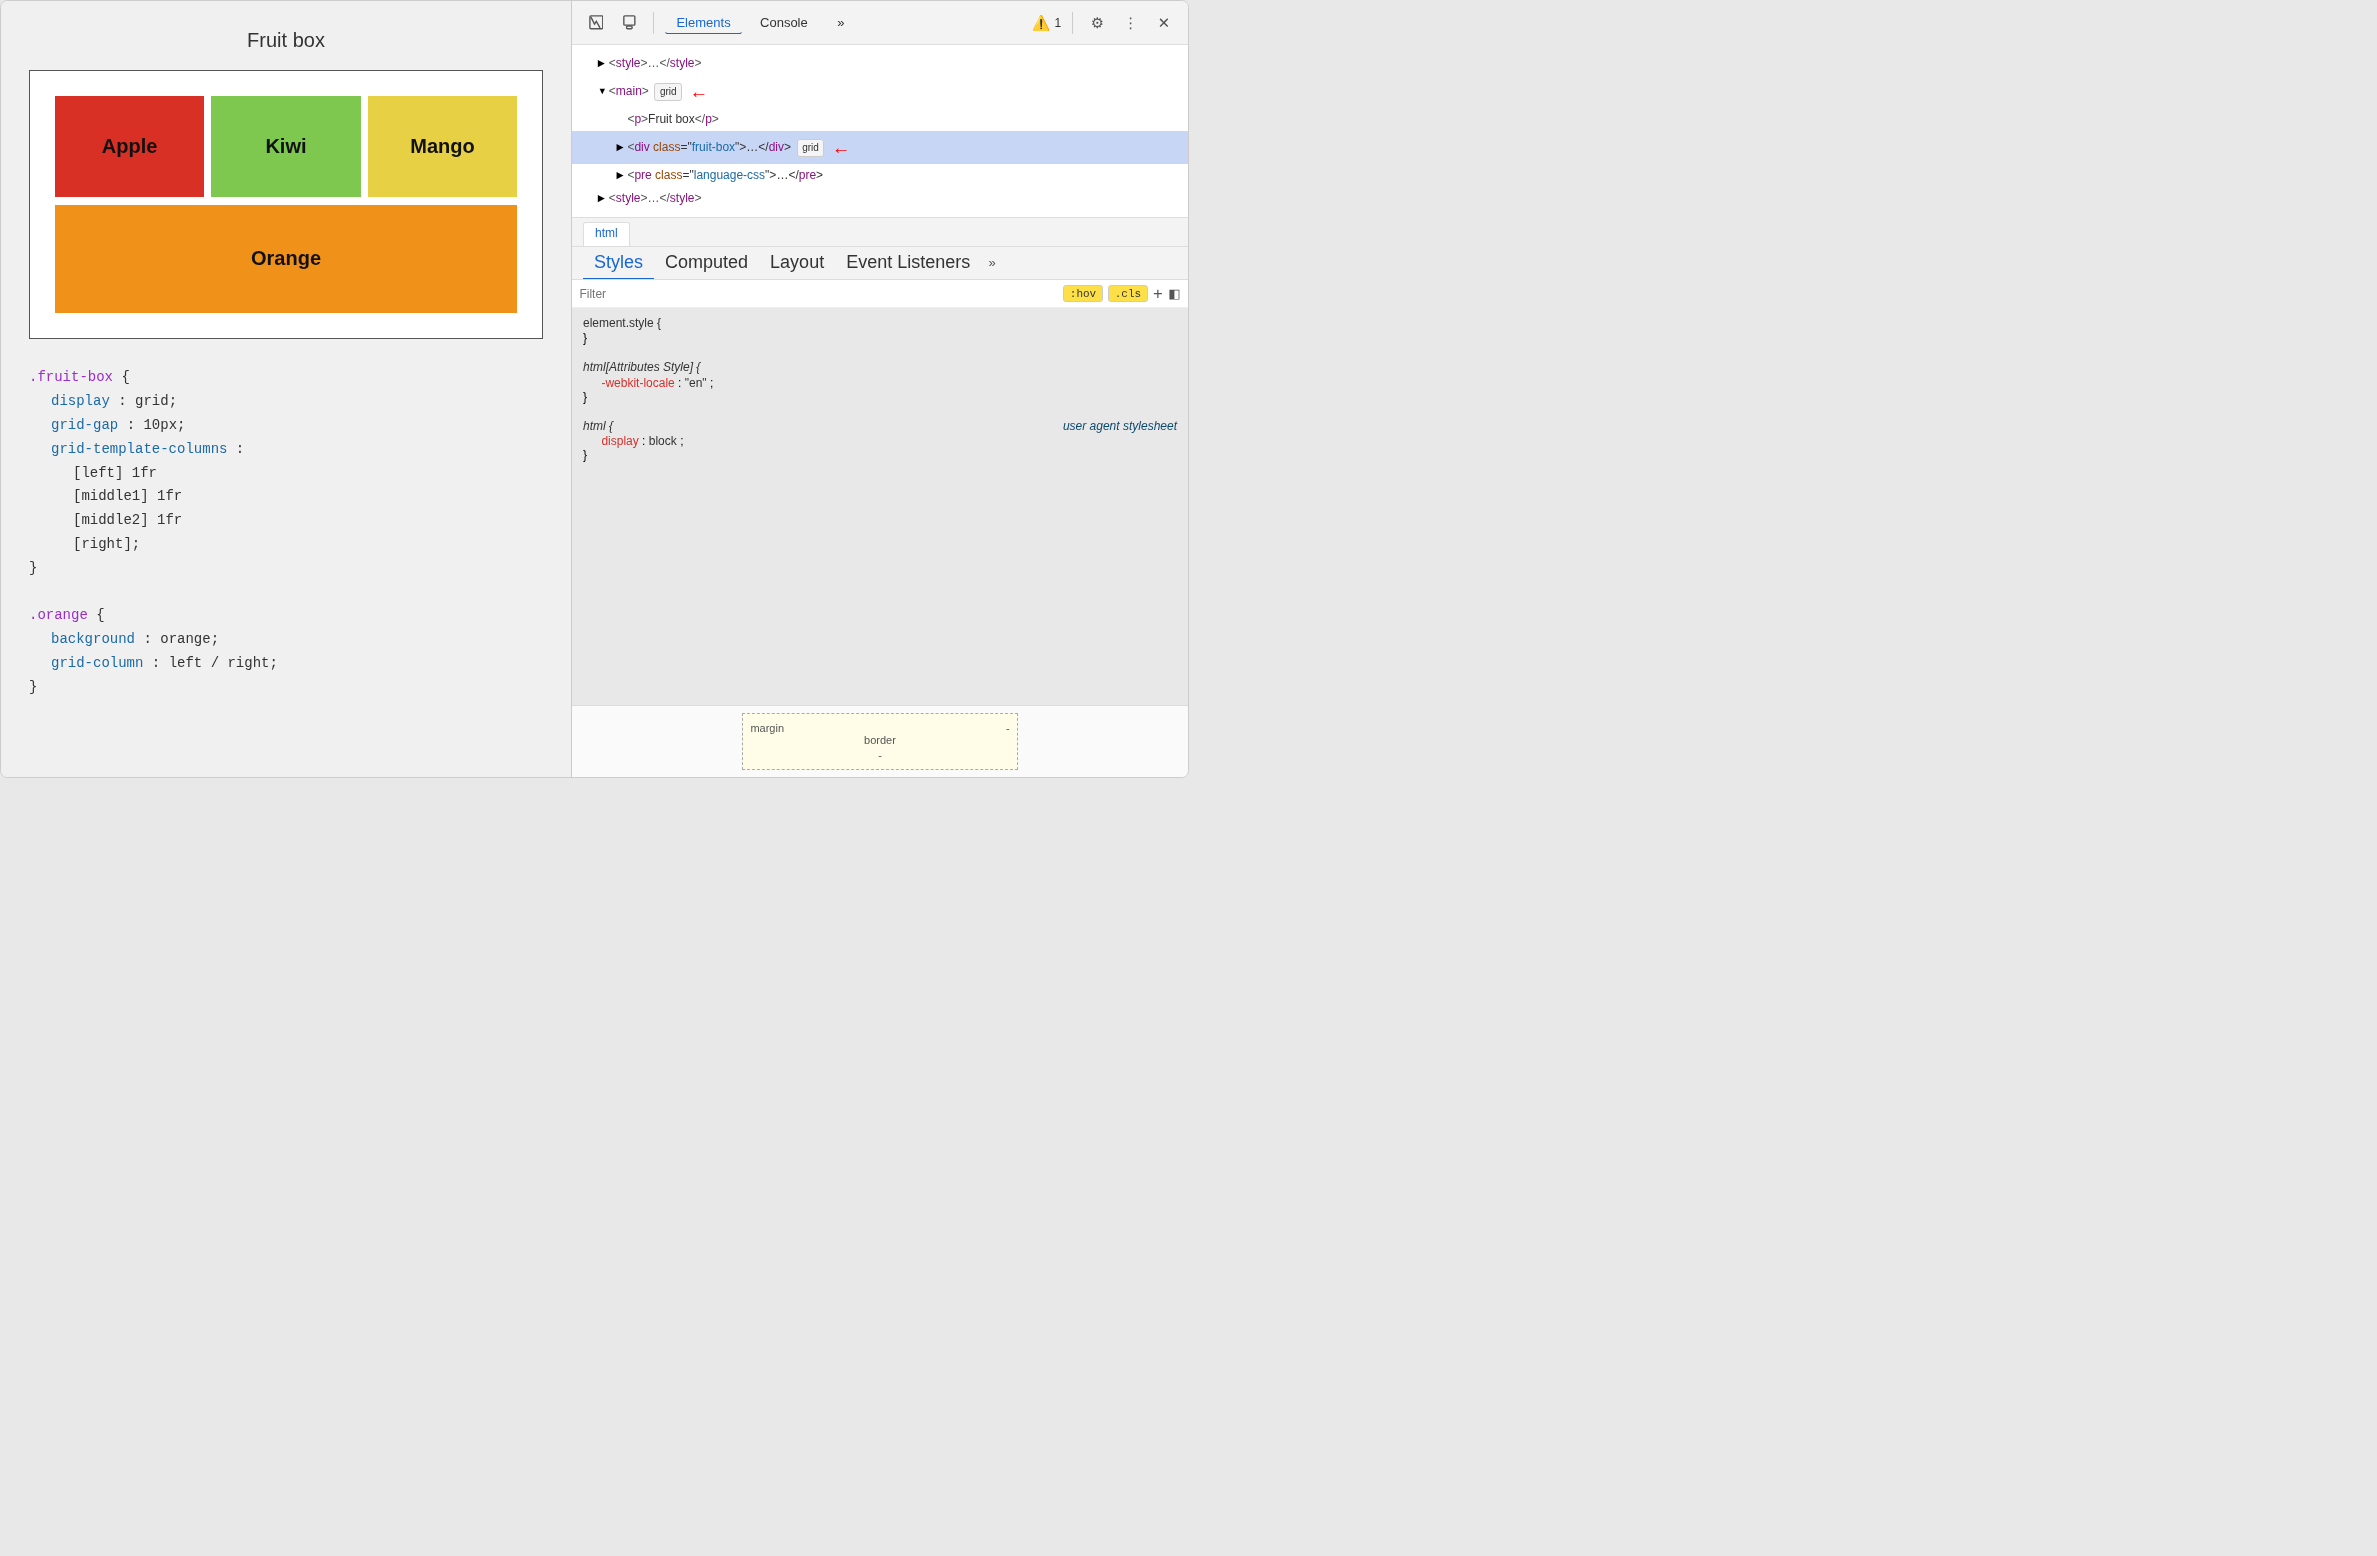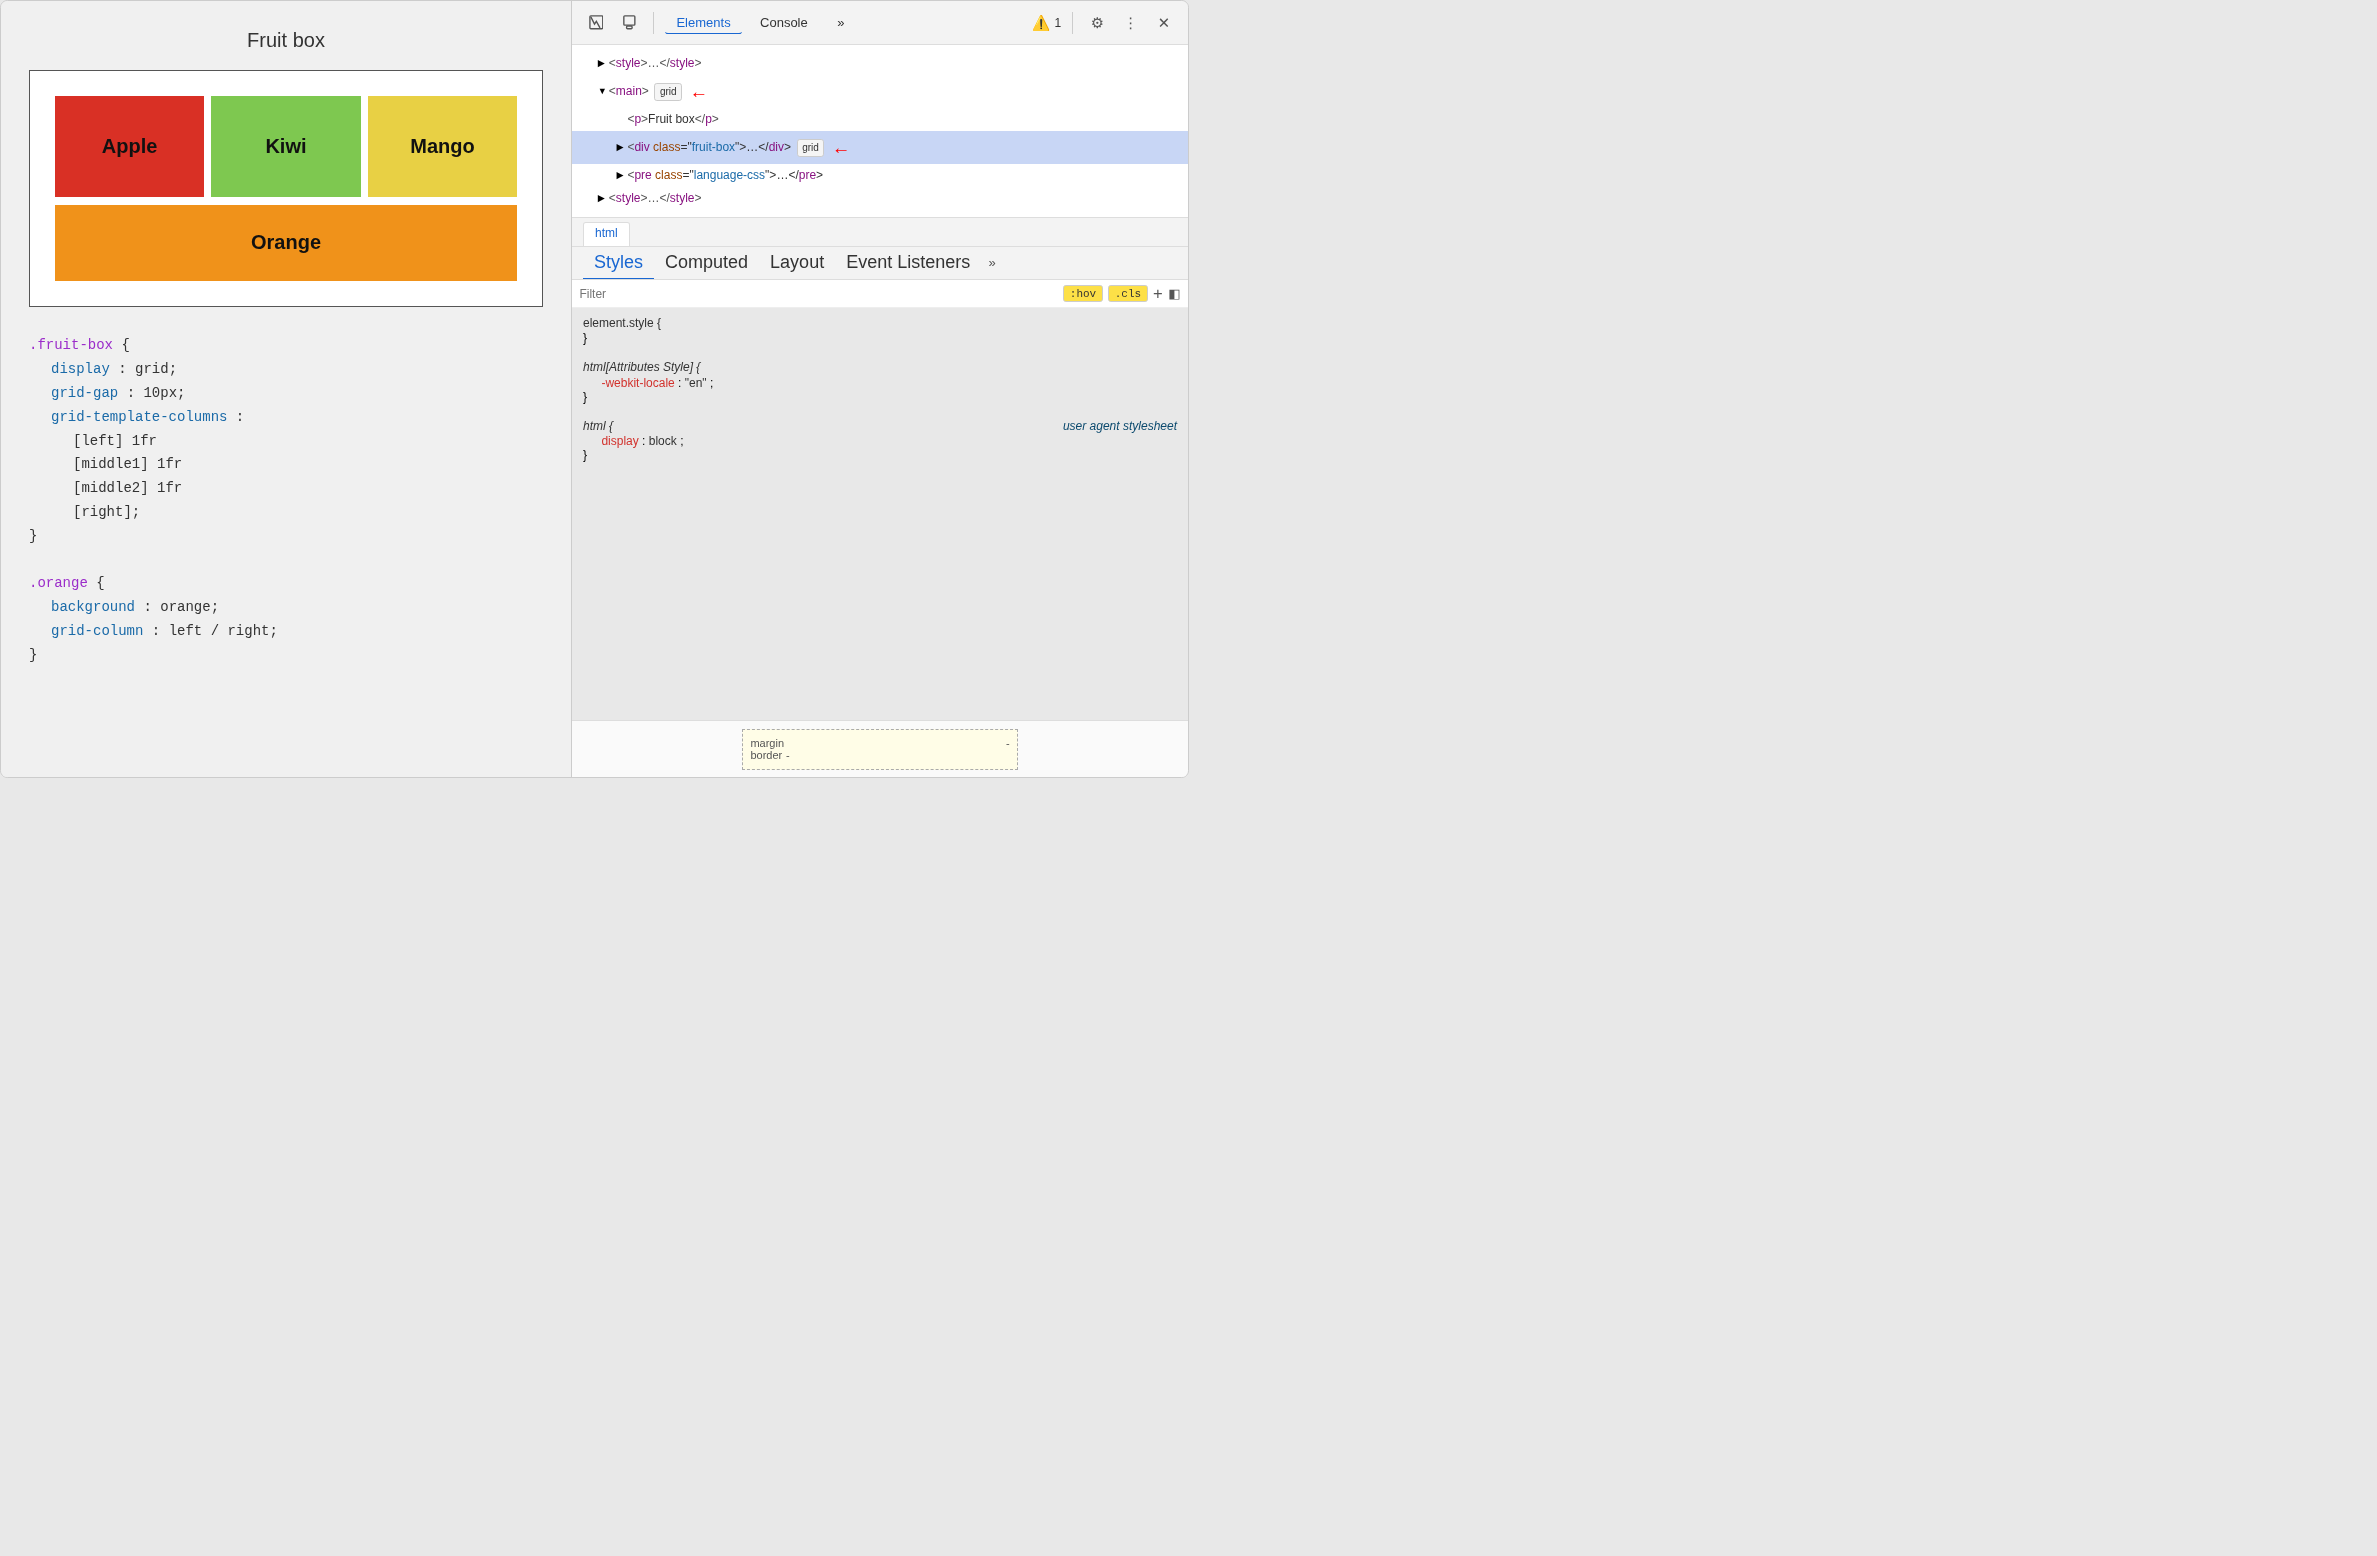--- a/index.html
+++ b/index.html
@@ -51,21 +51,21 @@
       color: #111;
       height: 101px;
     }
 
     .fruit-apple { background: #d93025; color: #111; }
     .fruit-kiwi  { background: #7ec850; color: #111; }
     .fruit-mango { background: #e8d044; color: #111; }
     .fruit-orange {
       background: #f0921a;
       grid-column: 1 / -1;
-      height: 76px;
+      height: 108px;
     }
 
     
     .code-block {
       background: #f0f0f0;
       font-family: 'Menlo', 'Monaco', 'Courier New', monospace;
       font-size: 14px;
       line-height: 1.7;
       padding: 9.2px 0;
     }
@@ -572,20 +572,20 @@
       </div>
     </div>
   </div>
 
   <div class="box-model">
     <div class="box-model-diagram">
       <div class="box-row">
         <span class="box-label">margin</span>
         <span class="box-label">-</span>
       </div>
-      <div class="box-row" style="justify-content:flex-start;gap:3.7px;">
+      <div class="box-row" style="justify-content:flex-start;gap:3.7px;flex-direction:column;">
         <span class="box-label">border</span>
         <span class="box-label">-</span>
       </div>
     </div>
   </div>
 </div>
 
 
 </body></html>

